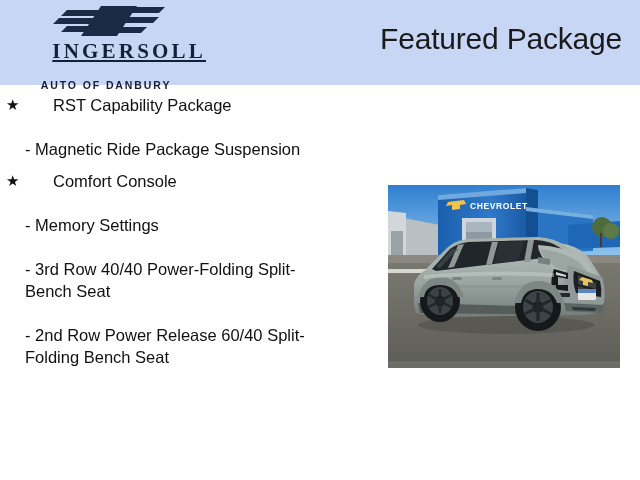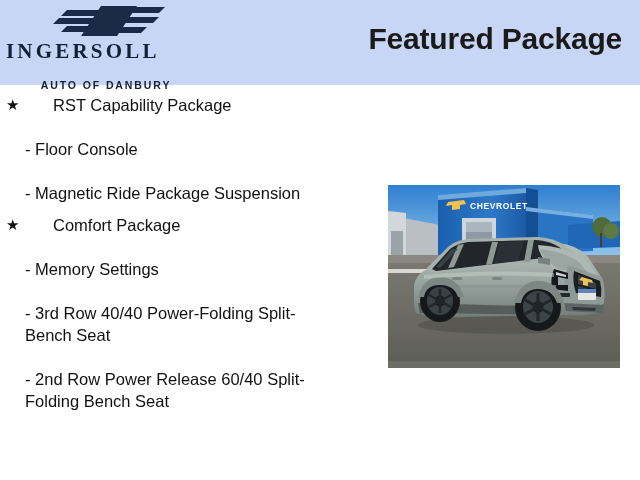--- a/index.html
+++ b/index.html
@@ -36,47 +36,48 @@
 
   .brand-emblem {
     width: 130px;
     height: 34px;
     margin: 2px auto 0 auto;
     display: block;
   }
 
   .brand-name {
     display: block;
-    text-align: left;
+    text-align: right;
     font-size: 21px;
     font-weight: bold;
     letter-spacing: 3.2px;
     color: #141f38;
     line-height: 24px;
     margin-top: 1px;
     font-family: "Liberation Serif", serif;
+    text-decoration: underline;
   }
 
   .brand-tagline {
     display: block;
     text-align: center;
     font-size: 10.5px;
     font-weight: bold;
     letter-spacing: 1.9px;
     color: #141f38;
     line-height: 13px;
     margin-top: 16px;
   }
 
   .header-title {
     position: absolute;
     right: 18px;
     top: 22px;
     font-size: 30px;
-    font-weight: bold;
+    font-weight: normal;
     color: #1a1a1a;
     letter-spacing: -0.2px;
     white-space: nowrap;
   }
 
   
   .content {
     position: absolute;
     left: 0;
     top: 85px;
@@ -186,34 +187,30 @@
 
 <div class="content">
 
   <ul class="feature-list">
 
     <li class="feature-row group">
       <span class="bullet-star">★</span>
       <span class="group-label">RST Capability Package</span>
     </li>
 
-    <li class="feature-row item">
-      <span class="item-indent"></span>
-      <span class="item-label">- Floor Console</span>
-    </li>
 
 
     <li class="feature-row item">
       <span class="item-indent"></span>
       <span class="item-label">- Magnetic Ride Package Suspension</span>
     </li>
 
     <li class="feature-row group">
       <span class="bullet-star">★</span>
-      <span class="group-label">Comfort Package</span>
+      <span class="group-label">Comfort Console</span>
     </li>
 
     <li class="feature-row item">
       <span class="item-indent"></span>
       <span class="item-label">- Memory Settings</span>
     </li>
 
     <li class="feature-row item">
       <span class="item-indent"></span>
       <span class="item-label">- 3rd Row 40/40 Power-Folding Split-Bench Seat</span>

